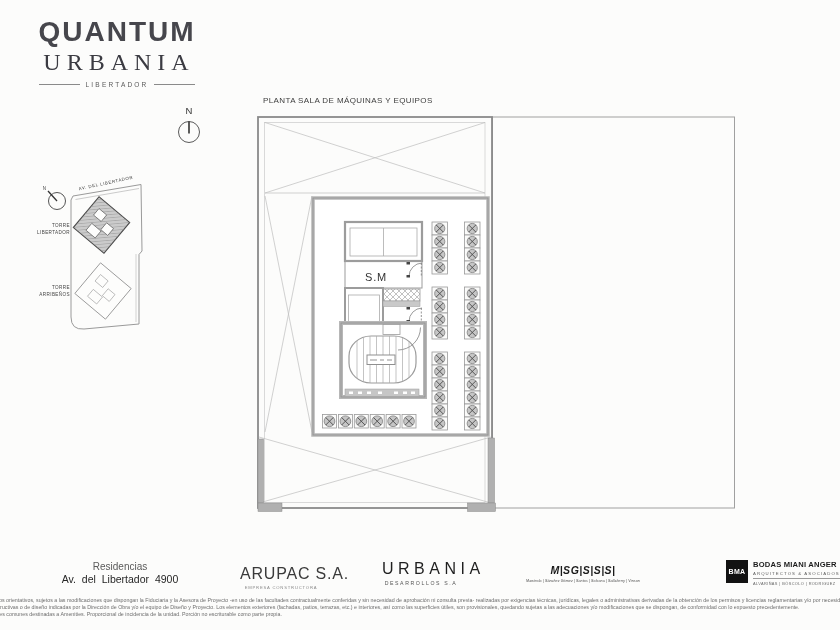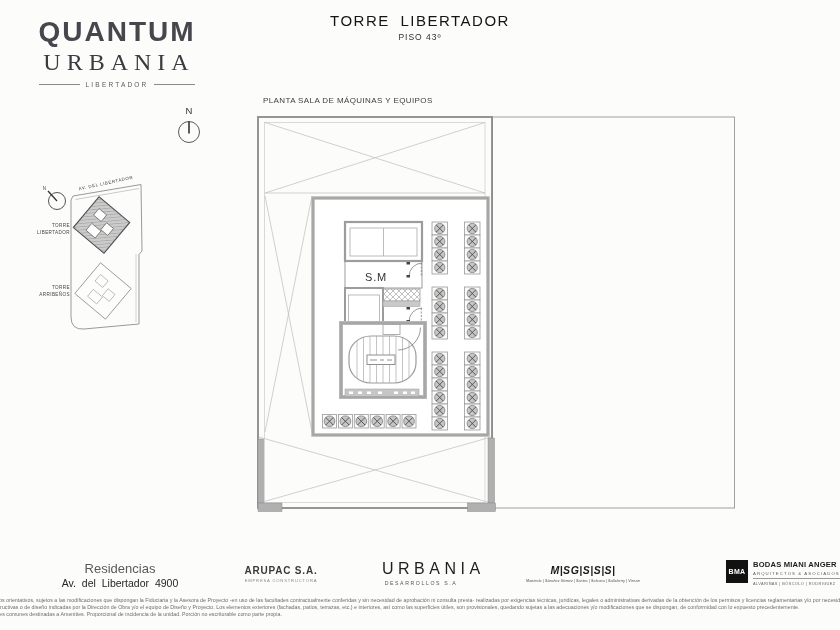--- a/index.html
+++ b/index.html
@@ -14,24 +14,24 @@
   .brand-tag .rule{flex:1;height:1px;background:#8a8a8a;}
   .brand-tag .txt{font-size:6.5px;letter-spacing:2.2px;color:#5a5a5a;white-space:nowrap;}
   
   .title-wrap{left:300px;top:12px;width:240px;text-align:center;}
   .title{font-size:15px;letter-spacing:1.5px;word-spacing:5px;color:#141414;white-space:nowrap;}
   .subtitle{font-size:8.5px;letter-spacing:1px;color:#2e2e2e;margin-top:3px;}
   
   .plan-caption{left:263px;top:96px;font-size:8px;letter-spacing:0.4px;color:#3d3d3d;white-space:nowrap;}
   
   .residence{left:60px;top:561px;width:120px;text-align:center;}
-  .residence .l1{font-size:13px;color:#5a5a5a;text-align:center;}
+  .residence .l1{font-size:10px;color:#5a5a5a;text-align:center;}
   .residence .l2{font-size:10.5px;color:#262626;white-space:nowrap;margin-top:1px;word-spacing:3px;}
   .arupac{left:240px;top:565px;width:82px;text-align:center;}
-  .arupac .name{font-size:10px;letter-spacing:0.8px;color:#3a3a3a;font-weight:700;white-space:nowrap;}
+  .arupac .name{font-size:16px;letter-spacing:0.8px;color:#3a3a3a;font-weight:400;white-space:nowrap;}
   .arupac .sub{font-size:4.2px;letter-spacing:0.8px;color:#8a8a8a;margin-top:2px;white-space:nowrap;}
   .urbania{left:366px;top:560px;width:110px;text-align:center;}
   .urbania .name{font-size:16px;letter-spacing:4.5px;color:#1f1f1f;white-space:nowrap;font-weight:500;margin-left:16px;}
   .urbania .sub{font-size:5.2px;letter-spacing:1.6px;color:#555;margin-top:2px;white-space:nowrap;}
   .msg{left:518px;top:564px;width:130px;text-align:center;font-style:italic;}
   .msg .name{font-size:10.5px;font-weight:bold;color:#1a1a1a;letter-spacing:0.5px;white-space:nowrap;}
   .msg .sub{font-size:3.6px;color:#4a4a4a;margin-top:2.5px;white-space:nowrap;letter-spacing:0.1px;}
   .bma{left:700px;top:560px;display:flex;align-items:flex-start;padding-left:26px;}
   .bma-badge{width:22px;height:23px;background:#121212;color:#fff;font-size:7px;font-weight:bold;
              display:flex;align-items:center;justify-content:center;letter-spacing:0.3px;}
@@ -52,24 +52,20 @@
   <div class="abs brand">
     <div class="brand-l1">QUANTUM</div>
     <div class="brand-l2">URBANIA</div>
     <div class="brand-tag">
       <span class="rule"></span>
       <span class="txt">LIBERTADOR</span>
       <span class="rule"></span>
     </div>
   </div>
 
-  <div class="abs title-wrap">
-    <div class="title">TORRE  LIBERTADOR</div>
-    <div class="subtitle">PISO  43º</div>
-  </div>
 
   <svg class="abs" style="left:170px;top:100px;" width="40" height="50" viewBox="170 100 40 50">
     <text x="189" y="114" text-anchor="middle" font-size="9.5" fill="#333">N</text>
     <circle cx="189" cy="132" r="10.5" fill="none" stroke="#5a5a5a" stroke-width="1"></circle>
     <line x1="189" y1="121.5" x2="189" y2="133.5" stroke="#333" stroke-width="1.6"></line>
   </svg>
 
   <svg class="abs" style="left:33px;top:172px;" width="127" height="166" viewBox="33 172 127 166">
     <defs>
       <pattern id="hatch" width="3.2" height="3.2" patternUnits="userSpaceOnUse" patternTransform="rotate(45)">

